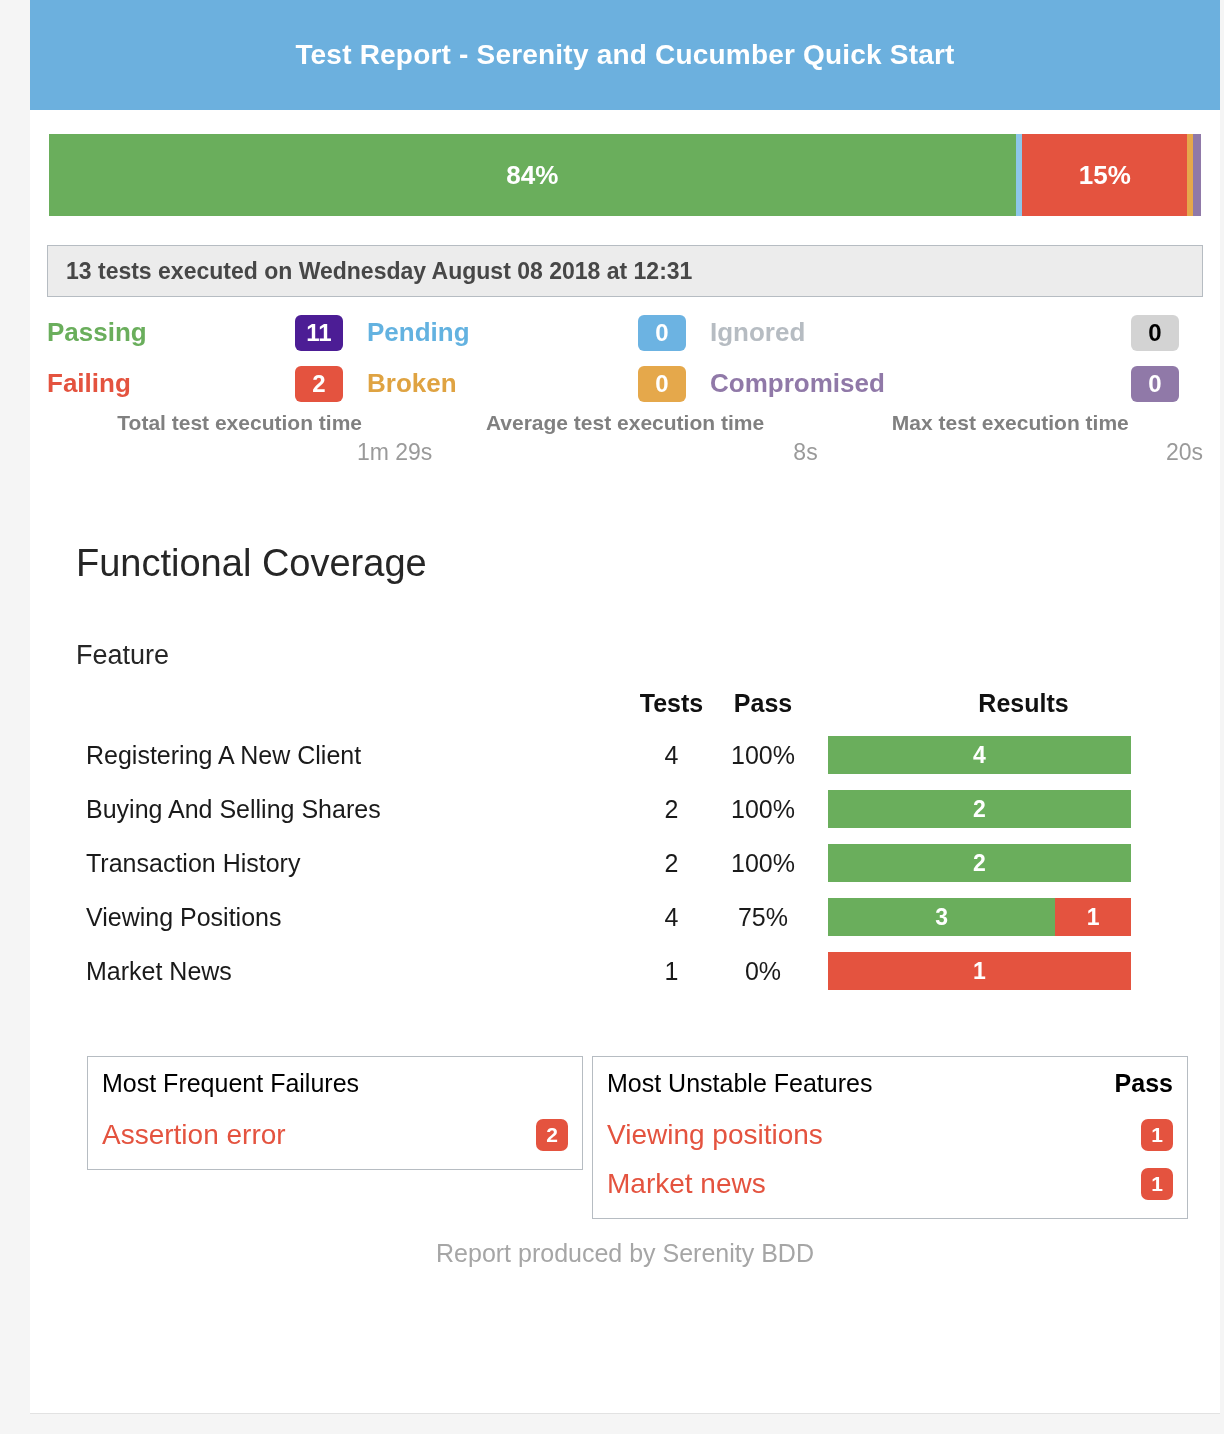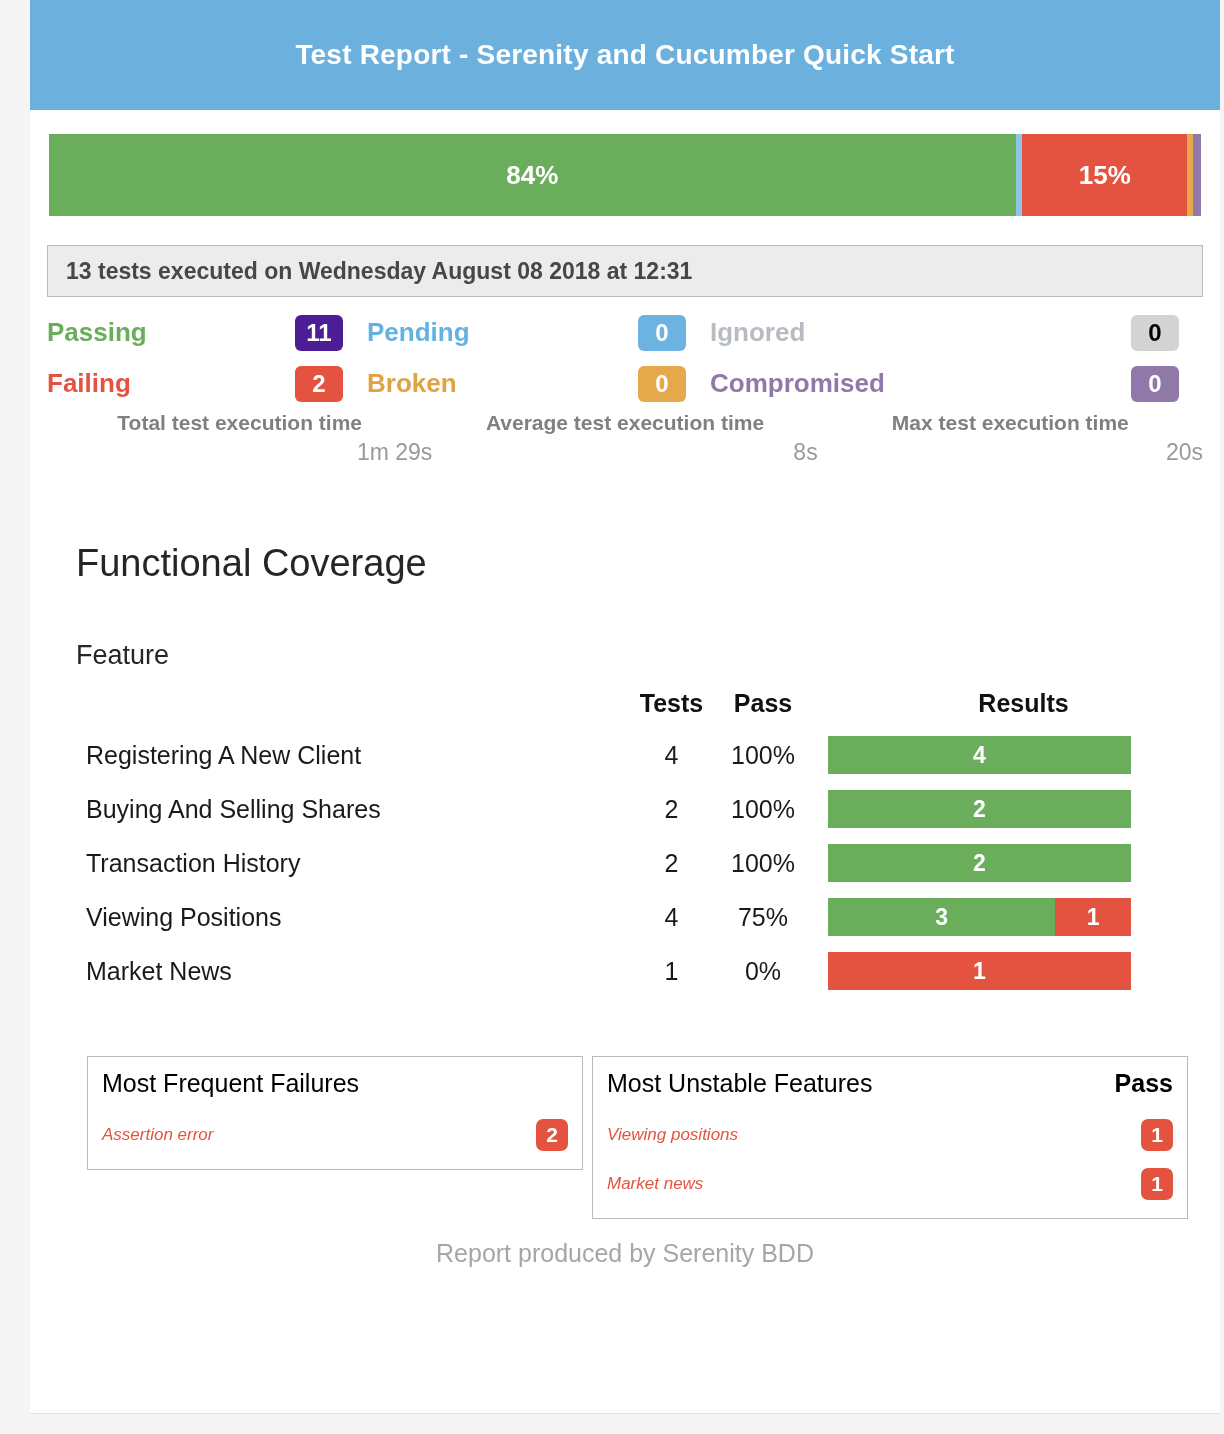--- a/index.html
+++ b/index.html
@@ -224,23 +224,22 @@
     font-weight: bold;
     color: #000000;
   }
   .fp-row {
     display: flex;
     justify-content: space-between;
     align-items: center;
     height: 49px;
   }
   .fp-row-label {
-    font-size: 17px;
+    font-size: 28px;
     color: #e4533f;
-    font-style: italic;
   }
   .fp-badge {
     width: 32px;
     height: 32px;
     border-radius: 7px;
     background: #e4533f;
     color: #ffffff;
     font-size: 21px;
     font-weight: bold;
     display: flex;

